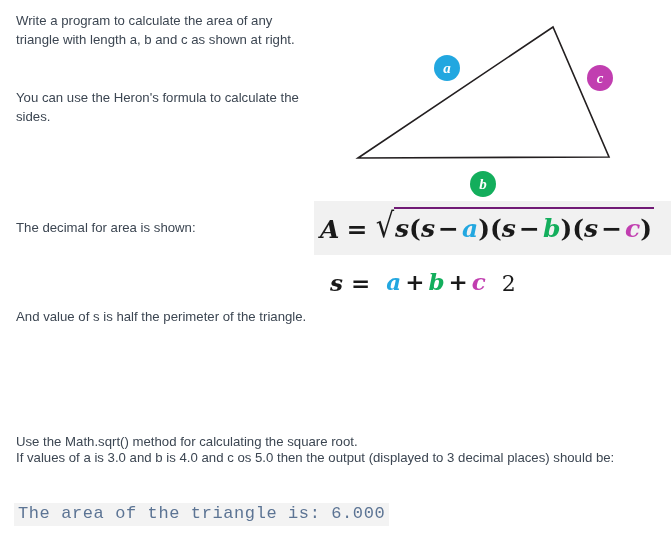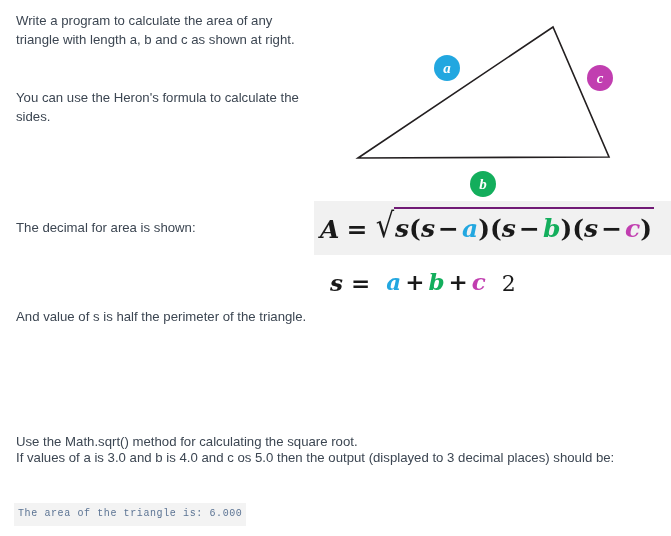--- a/index.html
+++ b/index.html
@@ -48,21 +48,21 @@
 
   
   #code-output {
     position: absolute;
     left: 14px;
     top: 503px;
     padding: 2px 4px 3px 4px;
     background: #f3f3f3;
     color: #5c7494;
     font-family: "Liberation Mono", "DejaVu Sans Mono", monospace;
-    font-size: 10px;
+    font-size: 17px;
     letter-spacing: 0.6px;
     line-height: 18px;
     white-space: pre;
   }
 
   
   #figure {
     position: absolute;
     left: 330px;
     top: 8px;

